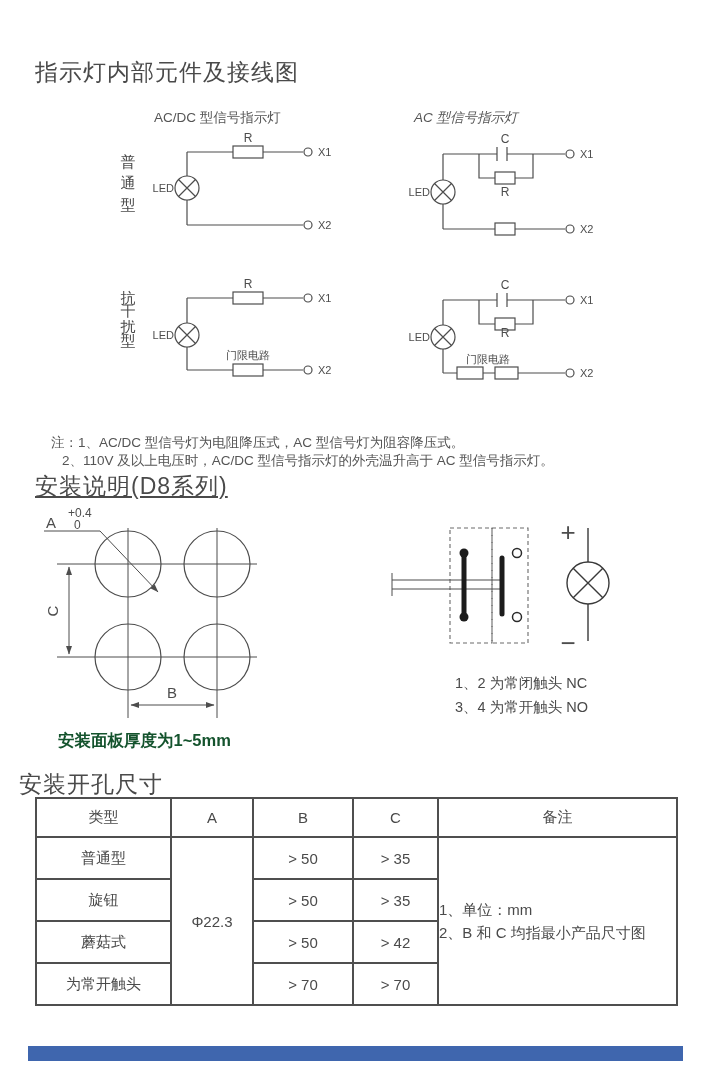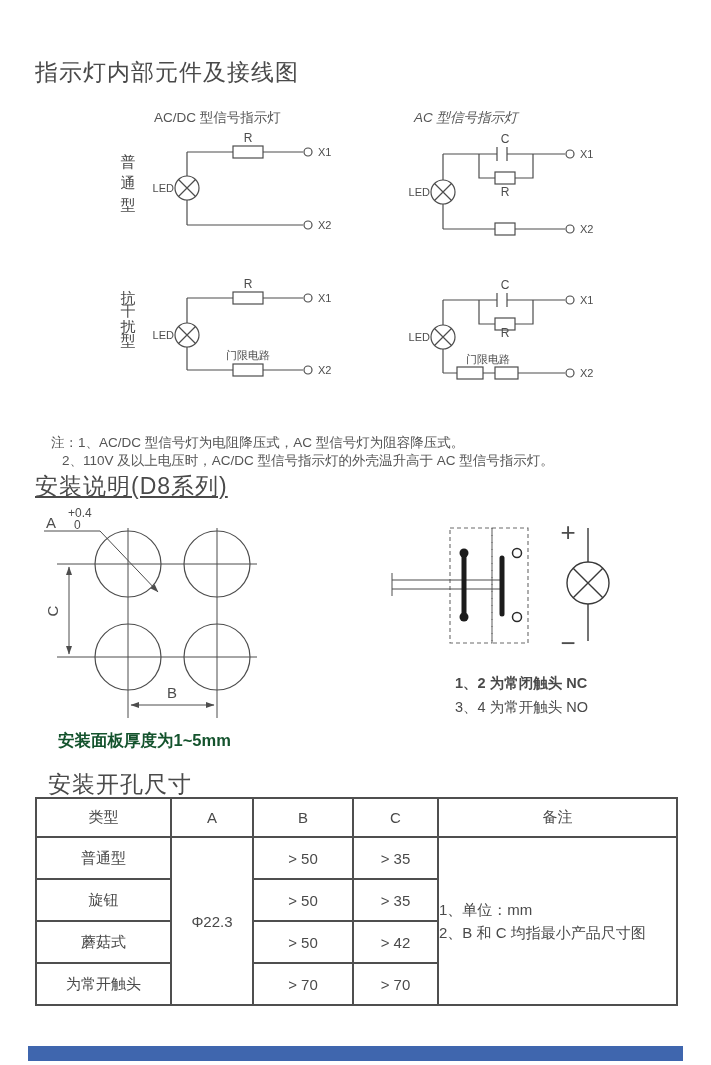--- a/index.html
+++ b/index.html
@@ -157,26 +157,26 @@
       <text class="t17" x="568" y="541" text-anchor="middle" style="font-size:26px;">+</text>
       <text class="t17" x="568" y="652" text-anchor="middle" style="font-size:26px;">−</text>
     </g>
   </svg>
 
   <div class="abs note" style="left:35px;top:434px;margin-left:16px;">注：1、AC/DC 型信号灯为电阻降压式，AC 型信号灯为阻容降压式。</div>
   <div class="abs note" style="left:62px;top:452px;">2、110V 及以上电压时，AC/DC 型信号指示灯的外壳温升高于 AC 型信号指示灯。</div>
 
   <div class="abs h1" style="left:35px;top:471px;text-decoration:underline;">安装说明(D8系列)</div>
 
-  <div class="abs ctext" style="left:455px;top:674px;font-weight:bold;">1、2 为常闭触头 NC</div>
+  <div class="abs ctext" style="left:455px;top:674px;">1、2 为常闭触头 NC</div>
   <div class="abs ctext" style="left:455px;top:698px;">3、4 为常开触头 NO</div>
 
   <div class="abs panelnote" style="left:58px;top:730px;">安装面板厚度为1~5mm</div>
 
-  <div class="abs h1" style="left:48px;top:769px;">安装开孔尺寸</div>
+  <div class="abs h1" style="left:19px;top:769px;">安装开孔尺寸</div>
 
   <table class="holes abs" style="left:35px;top:797px;width:641px;">
     <colgroup>
       <col style="width:135px">
         <col style="width:82px">
         <col style="width:100px">
         <col style="width:85px">
         <col style="width:239px">
     </colgroup>
     <tbody>

